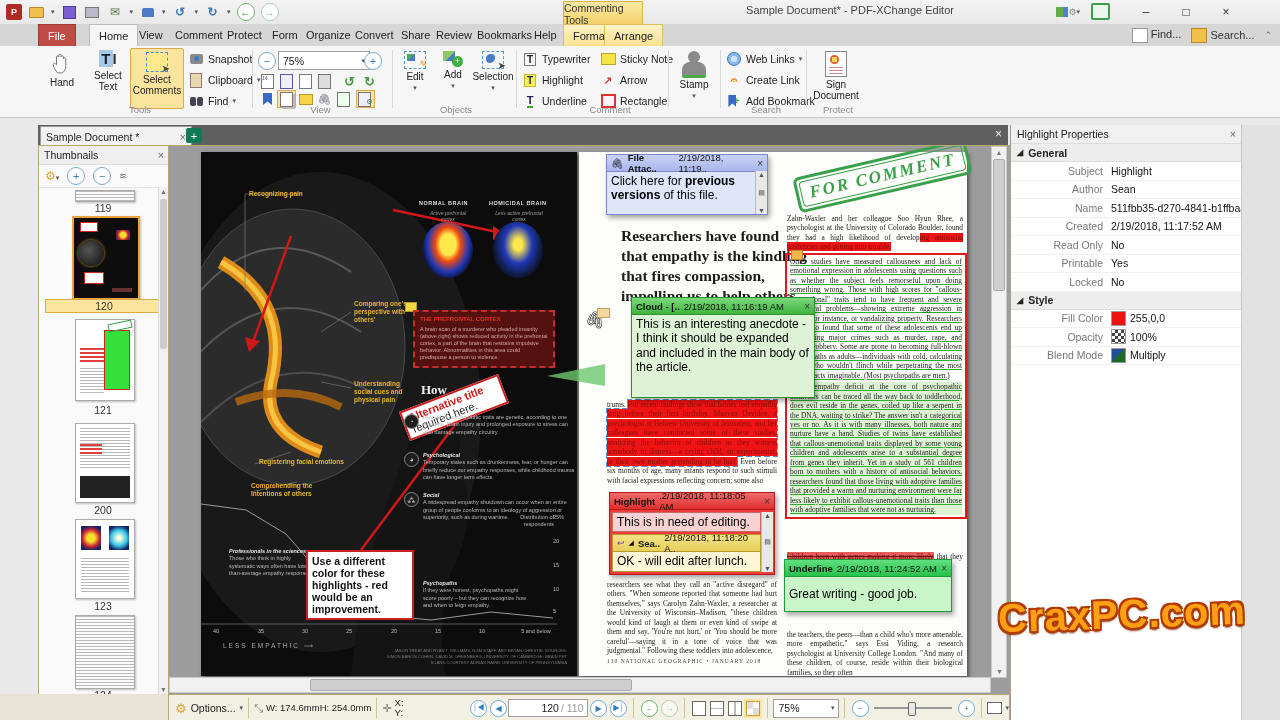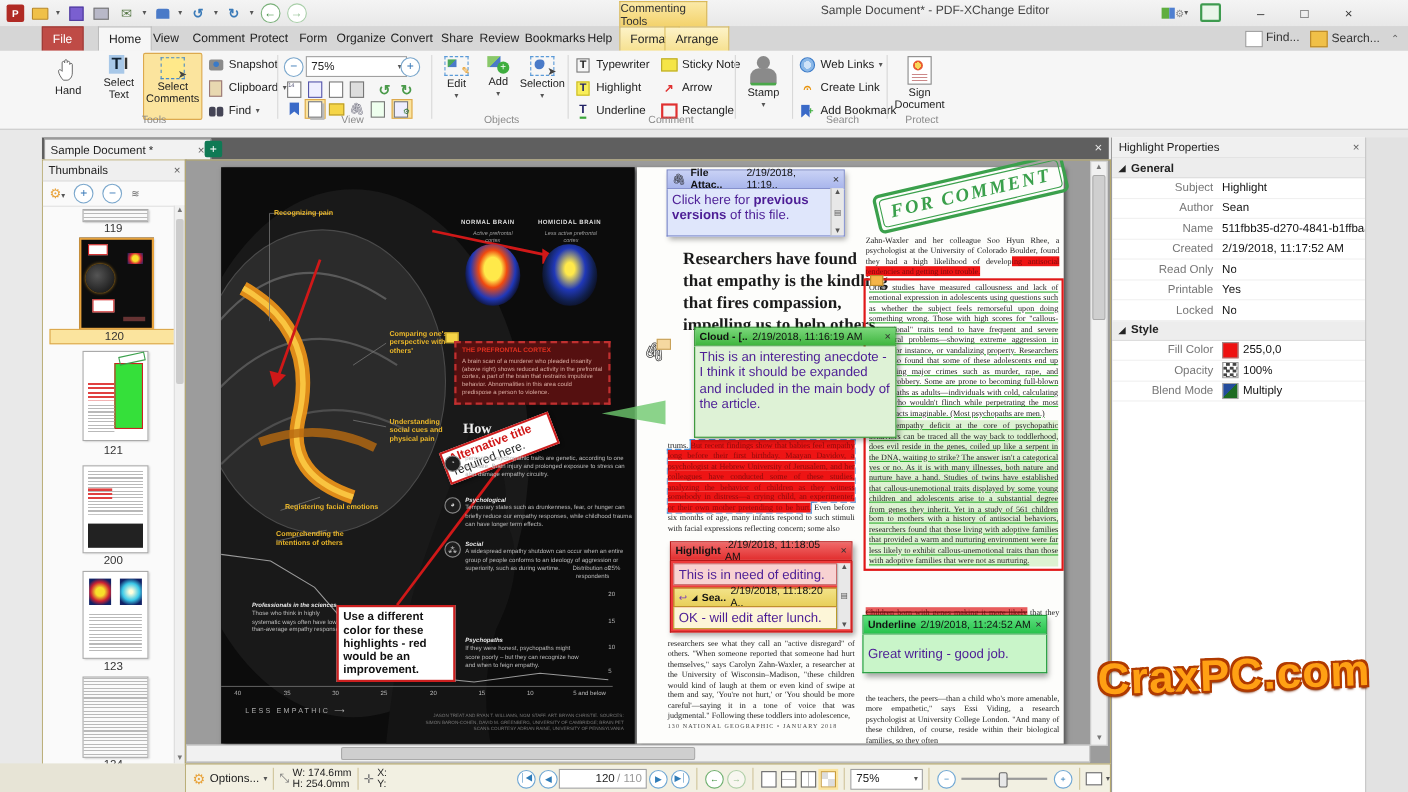--- a/index.html
+++ b/index.html
@@ -84,21 +84,21 @@
   .redline{background:#e85c5c;color:#6d1010;text-decoration:line-through;}
   .gul{ text-decoration:underline;text-decoration-color:#2faf2f;}
   .gbg{background:#ddf2d2;}
   .redbox{position:absolute;border:2px solid #e01818;padding:2px 3px;}
   .pgfoot{position:absolute;font-family:"Liberation Serif",serif;font-size:5.5px;letter-spacing:1px;color:#444;}
   
   .note{position:absolute;box-shadow:2px 3px 5px rgba(0,0,0,.35);z-index:5;font-size:12px;}
   .nhead{height:16px;display:flex;align-items:center;gap:4px;padding:0 4px;font-size:9.5px;color:#111;}
   .nhead b{font-size:9.5px;}
   .nclose{margin-left:auto;font-size:10px;color:#333;}
-  .nbody{padding:2px 4px;line-height:1.2;color:#4c1d95;}
+  .nbody{padding:2px 4px;line-height:1.2;color:#000000;}
   .nscroll{position:absolute;right:1px;top:17px;bottom:1px;width:11px;background:#e8e8e8;border-left:1px solid #bbb;font-size:7px;color:#555;display:flex;flex-direction:column;align-items:center;justify-content:space-between;}
   .stamp{position:absolute;z-index:4;border:3px solid #3ba04c;border-radius:6px;padding:2px;transform:rotate(-13deg);background:rgba(255,255,255,.08);}
   .stamp .inner{border:1px solid #3ba04c;border-radius:4px;padding:2px 8px;font-family:"Liberation Serif",serif;font-weight:bold;font-style:italic;font-size:17px;letter-spacing:2px;color:#3ba04c;white-space:nowrap;}
   .cloudtri{position:absolute;z-index:3;width:0;height:0;border-top:12px solid transparent;border-bottom:10px solid transparent;border-right:58px solid rgba(110,200,110,.8);}
   
   .props{left:1010px;top:125px;width:231px;height:595px;background:#fff;border-left:1px solid #9a9a9a;}
   .phead{height:18px;background:#f0f0f0;border-bottom:1px solid #ddd;display:flex;align-items:center;justify-content:space-between;padding:0 6px;font-size:10.5px;color:#222;}
   .pgroup{height:17px;background:#ededed;border-bottom:1px solid #ddd;display:flex;align-items:center;gap:5px;padding:0 6px;font-weight:bold;font-size:10.5px;}
   .prow{height:17.5px;display:flex;align-items:center;border-bottom:1px solid #f0f0f0;font-size:10.5px;}
   .plabel{width:92px;text-align:right;color:#777;padding-right:8px;flex:none;}
@@ -672,21 +672,21 @@
 
 <div class="abs statusbar">
   <span style="width:6px"></span>
   <span style="display:flex;align-items:center;gap:4px">
       <span style="color:#e8a33c;font-size:13px">⚙</span>
       <span>Options...</span>
       <span class="caret">▾</span>
     </span>
   <span class="ssep"></span>
   <span style="color:#777;font-size:11px">⤡</span>
-  <span style="display:flex;flex-direction:column;line-height:1.1;font-size:9.5px;margin-left:3px">
+  <span style="display:flex;line-height:1.1;font-size:9.5px;margin-left:3px">
       <span>W: 174.6mm</span>
       <span>H: 254.0mm</span>
     </span>
   <span class="ssep"></span>
   <span style="color:#777;font-size:11px">✛</span>
   <span style="display:flex;flex-direction:column;line-height:1.1;font-size:9.5px;margin-left:3px">
       <span>X:</span>
       <span>Y:</span>
     </span>
   <span style="flex:1"></span>

